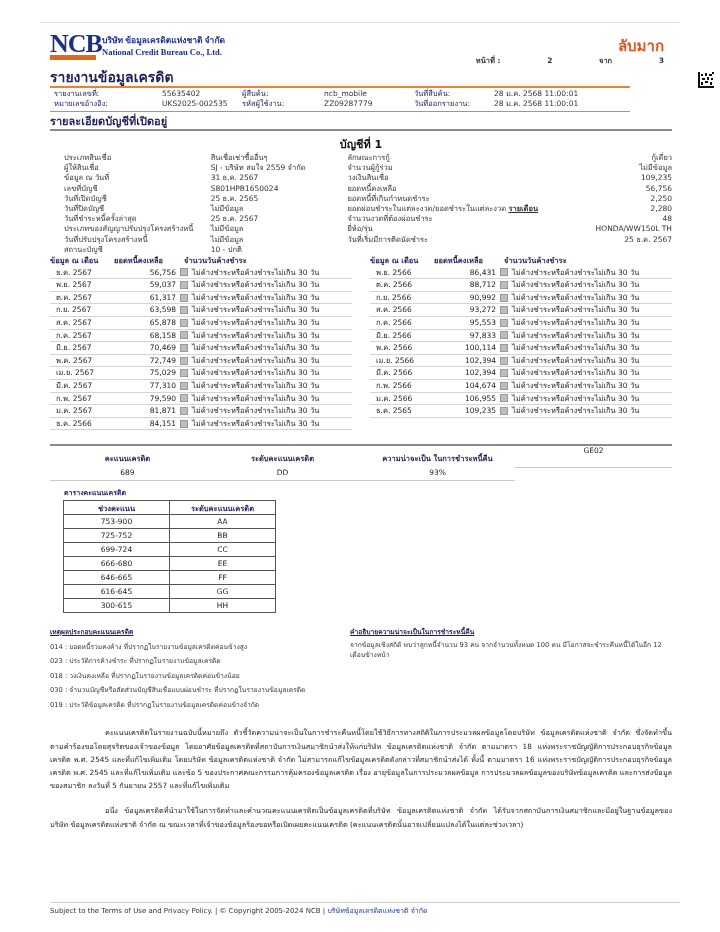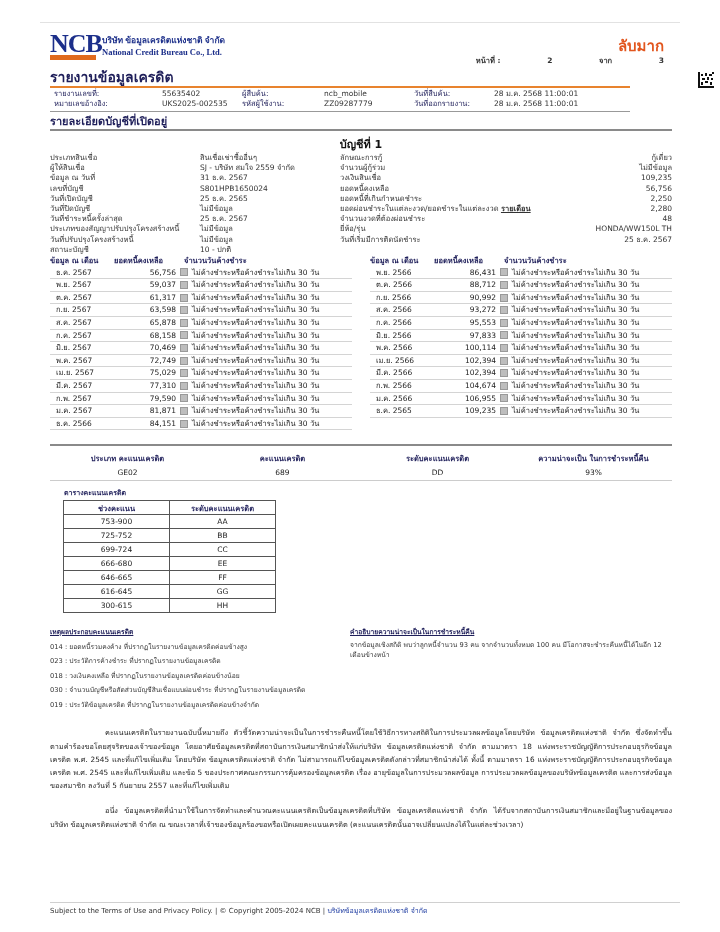--- a/index.html
+++ b/index.html
@@ -22,21 +22,21 @@
   .title-main { font-size: 14px; font-weight: bold; color: #1f1f5a; margin-top: 0; height: 18px; line-height: 18px; }
   .orange-rule { height: 2px; background: #e8832e; width: 580px; }
   .meta { display: grid; grid-template-columns: 108px 80px 82px 90px 80px 120px; font-size: 7.5px; line-height: 10px; padding: 1px 0 2px 4px; width: 576px; border-bottom: 1px solid #999; }
   .meta .k { font-weight: normal; color: #1f1f5a; }
   .meta .v { color: #333; }
   .section-title { font-size: 11px; font-weight: bold; color: #1f1f5a; margin-top: 3px; height: 14px; line-height: 14px; }
   .gray-rule { height: 2px; background: #8a8a8a; width: 622px; }
 
   .acct-title { text-align: center; font-weight: bold; font-size: 11px; color: #111; margin-top: 4px; }
   .acct { display: flex; font-size: 7.5px; line-height: 10.2px; color: #333; }
-  .acct .col1 { width: 150px; }
+  .acct .col1 { width: 150px; margin-left: 14px; }
   .acct .col2 { width: 140px; }
   .acct .col3 { width: 200px; }
   .acct .col4 { width: 132px; text-align: right; }
   .acct u { font-weight: bold; }
 
   .hist-title { font-size: 7.5px; font-weight: bold; color: #1c3aa0; margin-top: 4px; }
   .hist-wrap { display: flex; justify-content: space-between; width: 622px; }
   .hist { width: 302px; font-size: 7.5px; }
   .hist .hrow { display: flex; height: 11.6px; line-height: 11.6px; }
   .hist .hhead { font-weight: bold; color: #1f1f5a; }
@@ -393,21 +393,20 @@
           <div class="c3">
             <span class="sq"></span>
             <span>ไม่ค้างชำระหรือค้างชำระไม่เกิน 30 วัน</span>
           </div>
         </div>
       </div>
   </div>
 
   <div class="score-rule"></div>
   <div class="score">
-    <div class="h">ประเภท คะแนนเครดิต</div>
     <div class="h">คะแนนเครดิต</div>
     <div class="h">ระดับคะแนนเครดิต</div>
     <div class="h">ความน่าจะเป็น ในการชำระหนี้คืน</div>
     <div class="v">GE02</div>
     <div class="v">689</div>
     <div class="v">DD</div>
     <div class="v">93%</div>
   </div>
 
   <div class="scale-title">ตารางคะแนนเครดิต</div>

